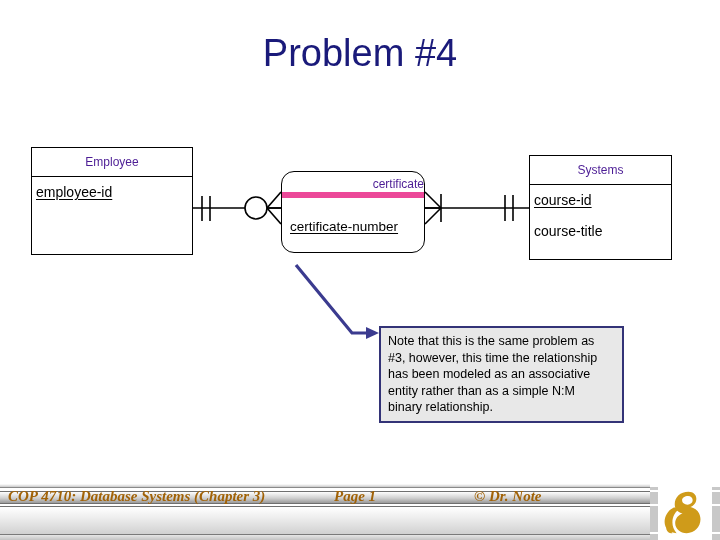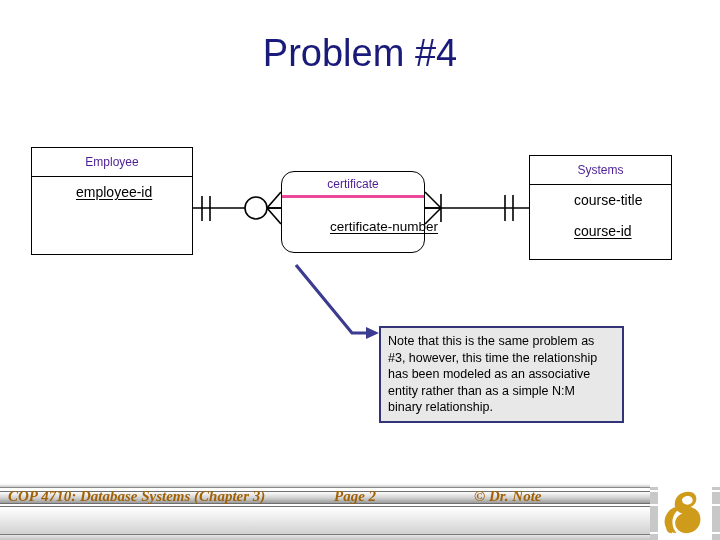--- a/index.html
+++ b/index.html
@@ -58,21 +58,21 @@
     color: #000000;
     line-height: 17px;
     margin-bottom: 13px;
     white-space: nowrap;
     display: inline-block;
   }
   .attr.pk {
     text-decoration: underline;
     text-underline-offset: 2px;
   }
-  .attr-row { display: block; margin-left: 40px; }
+  .attr-row { display: block; }
 
   
   #entity-employee {
     left: 31px;
     top: 147px;
     width: 162px;
     height: 108px;
   }
 
   
@@ -89,21 +89,22 @@
     top: 171px;
     width: 144px;
     height: 82px;
     border: 1.5px solid #000000;
     border-radius: 13px;
     background: #ffffff;
   }
   #entity-certificate .entity-header {
     height: 26px;
     line-height: 25px;
-    border-bottom: 3px solid #ec4899;
+    border-bottom: 6px solid #ec4899;
+    text-align: right;
   }
   #entity-certificate .entity-body {
     padding: 19px 0 0 8px;
   }
   #entity-certificate .attr {
     margin-bottom: 5px;
     font-size: 13.5px;
   }
 
   
@@ -275,35 +276,35 @@
   <div class="entity" id="entity-certificate">
     <div class="entity-header">certificate</div>
     <div class="entity-body">
       <span class="attr-row"><span class="attr pk">certificate-number</span></span>
     </div>
   </div>
 
   <div class="entity" id="entity-course">
     <div class="entity-header">Systems</div>
     <div class="entity-body">
+      <span class="attr-row"><span class="attr pk">course-id</span></span>
       <span class="attr-row"><span class="attr">course-title</span></span>
-      <span class="attr-row"><span class="attr pk">course-id</span></span>
     </div>
   </div>
 
   <div id="note-box">
     <div id="note-text">Note that this is the same problem as #3, however, this time the relationship has been modeled as an associative entity rather than as a simple N:M binary relationship.</div>
   </div>
 
   <div id="footer-bar">
     <div class="footer-stripe" id="footer-stripe-1"></div>
     <div class="footer-stripe" id="footer-stripe-2"></div>
     <div id="footer-main"></div>
     <div class="footer-text" id="footer-course">COP 4710: Database Systems  (Chapter 3)</div>
-    <div class="footer-text" id="footer-page">Page 2</div>
+    <div class="footer-text" id="footer-page">Page 1</div>
     <div class="footer-text" id="footer-author">© Dr. Note</div>
     <div id="footer-bottom-strip"></div>
     <div id="footer-author2">Llewellyn</div>
   </div>
 
   <div id="logo-block">
     <svg id="logo-stripes" viewBox="0 0 70 56" xmlns="http://www.w3.org/2000/svg">
       <rect x="0" y="0" width="70" height="56" fill="#ffffff"></rect>
       <rect x="0" y="0" width="8" height="56" fill="#c8c8c8"></rect>
       <rect x="62" y="0" width="8" height="56" fill="#c8c8c8"></rect>

